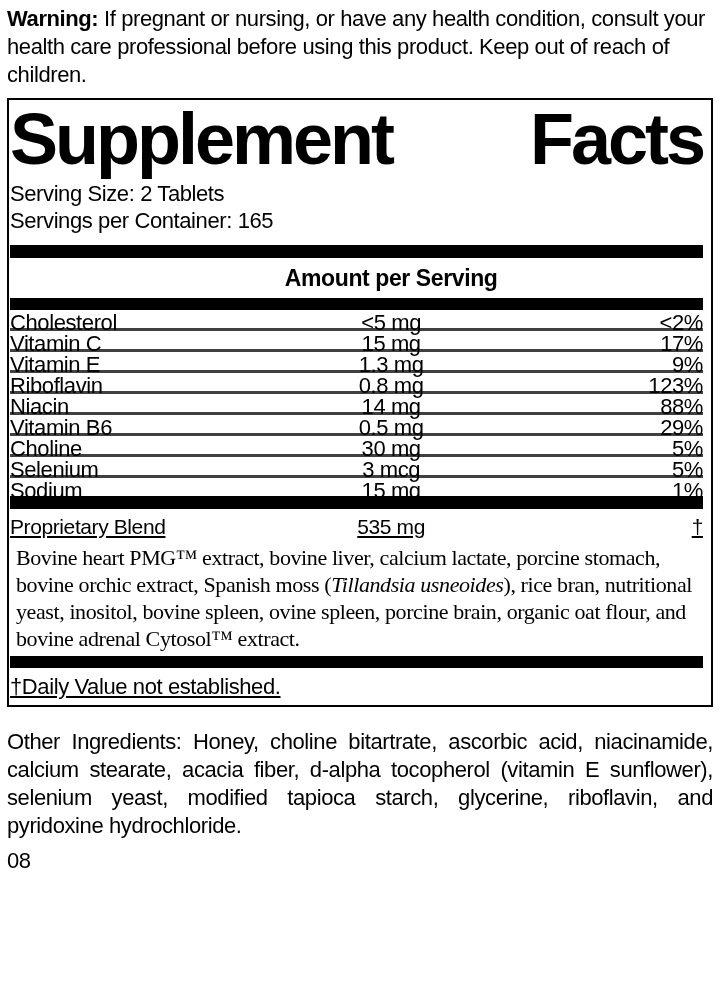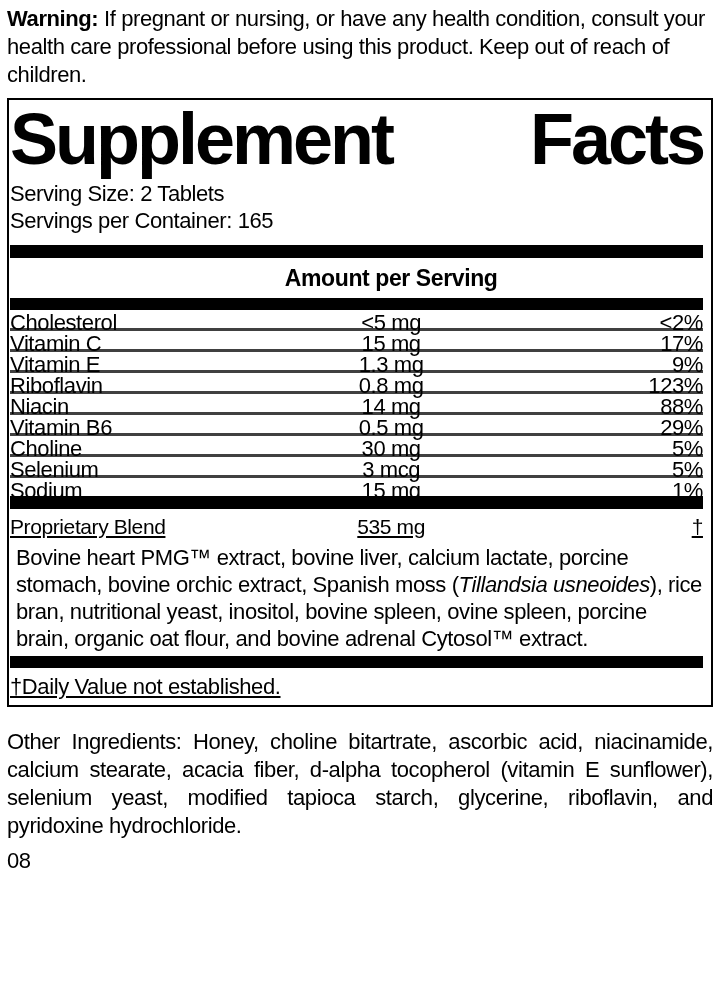--- a/index.html
+++ b/index.html
@@ -86,20 +86,21 @@
     letter-spacing: -0.4px;
     height: 35px;
     align-items: center;
     text-decoration: underline;
   }
   .blend-desc {
     font-size: 22px;
     line-height: 27px;
     letter-spacing: -0.4px;
     padding-left: 6px;
+    font-family: Liberation Serif, serif;
   }
   .species { font-style: italic; }
   .footnote {
     font-size: 22px;
     letter-spacing: -0.4px;
     padding-top: 6px;
     line-height: 25px;
     text-decoration: underline;
   }
 

